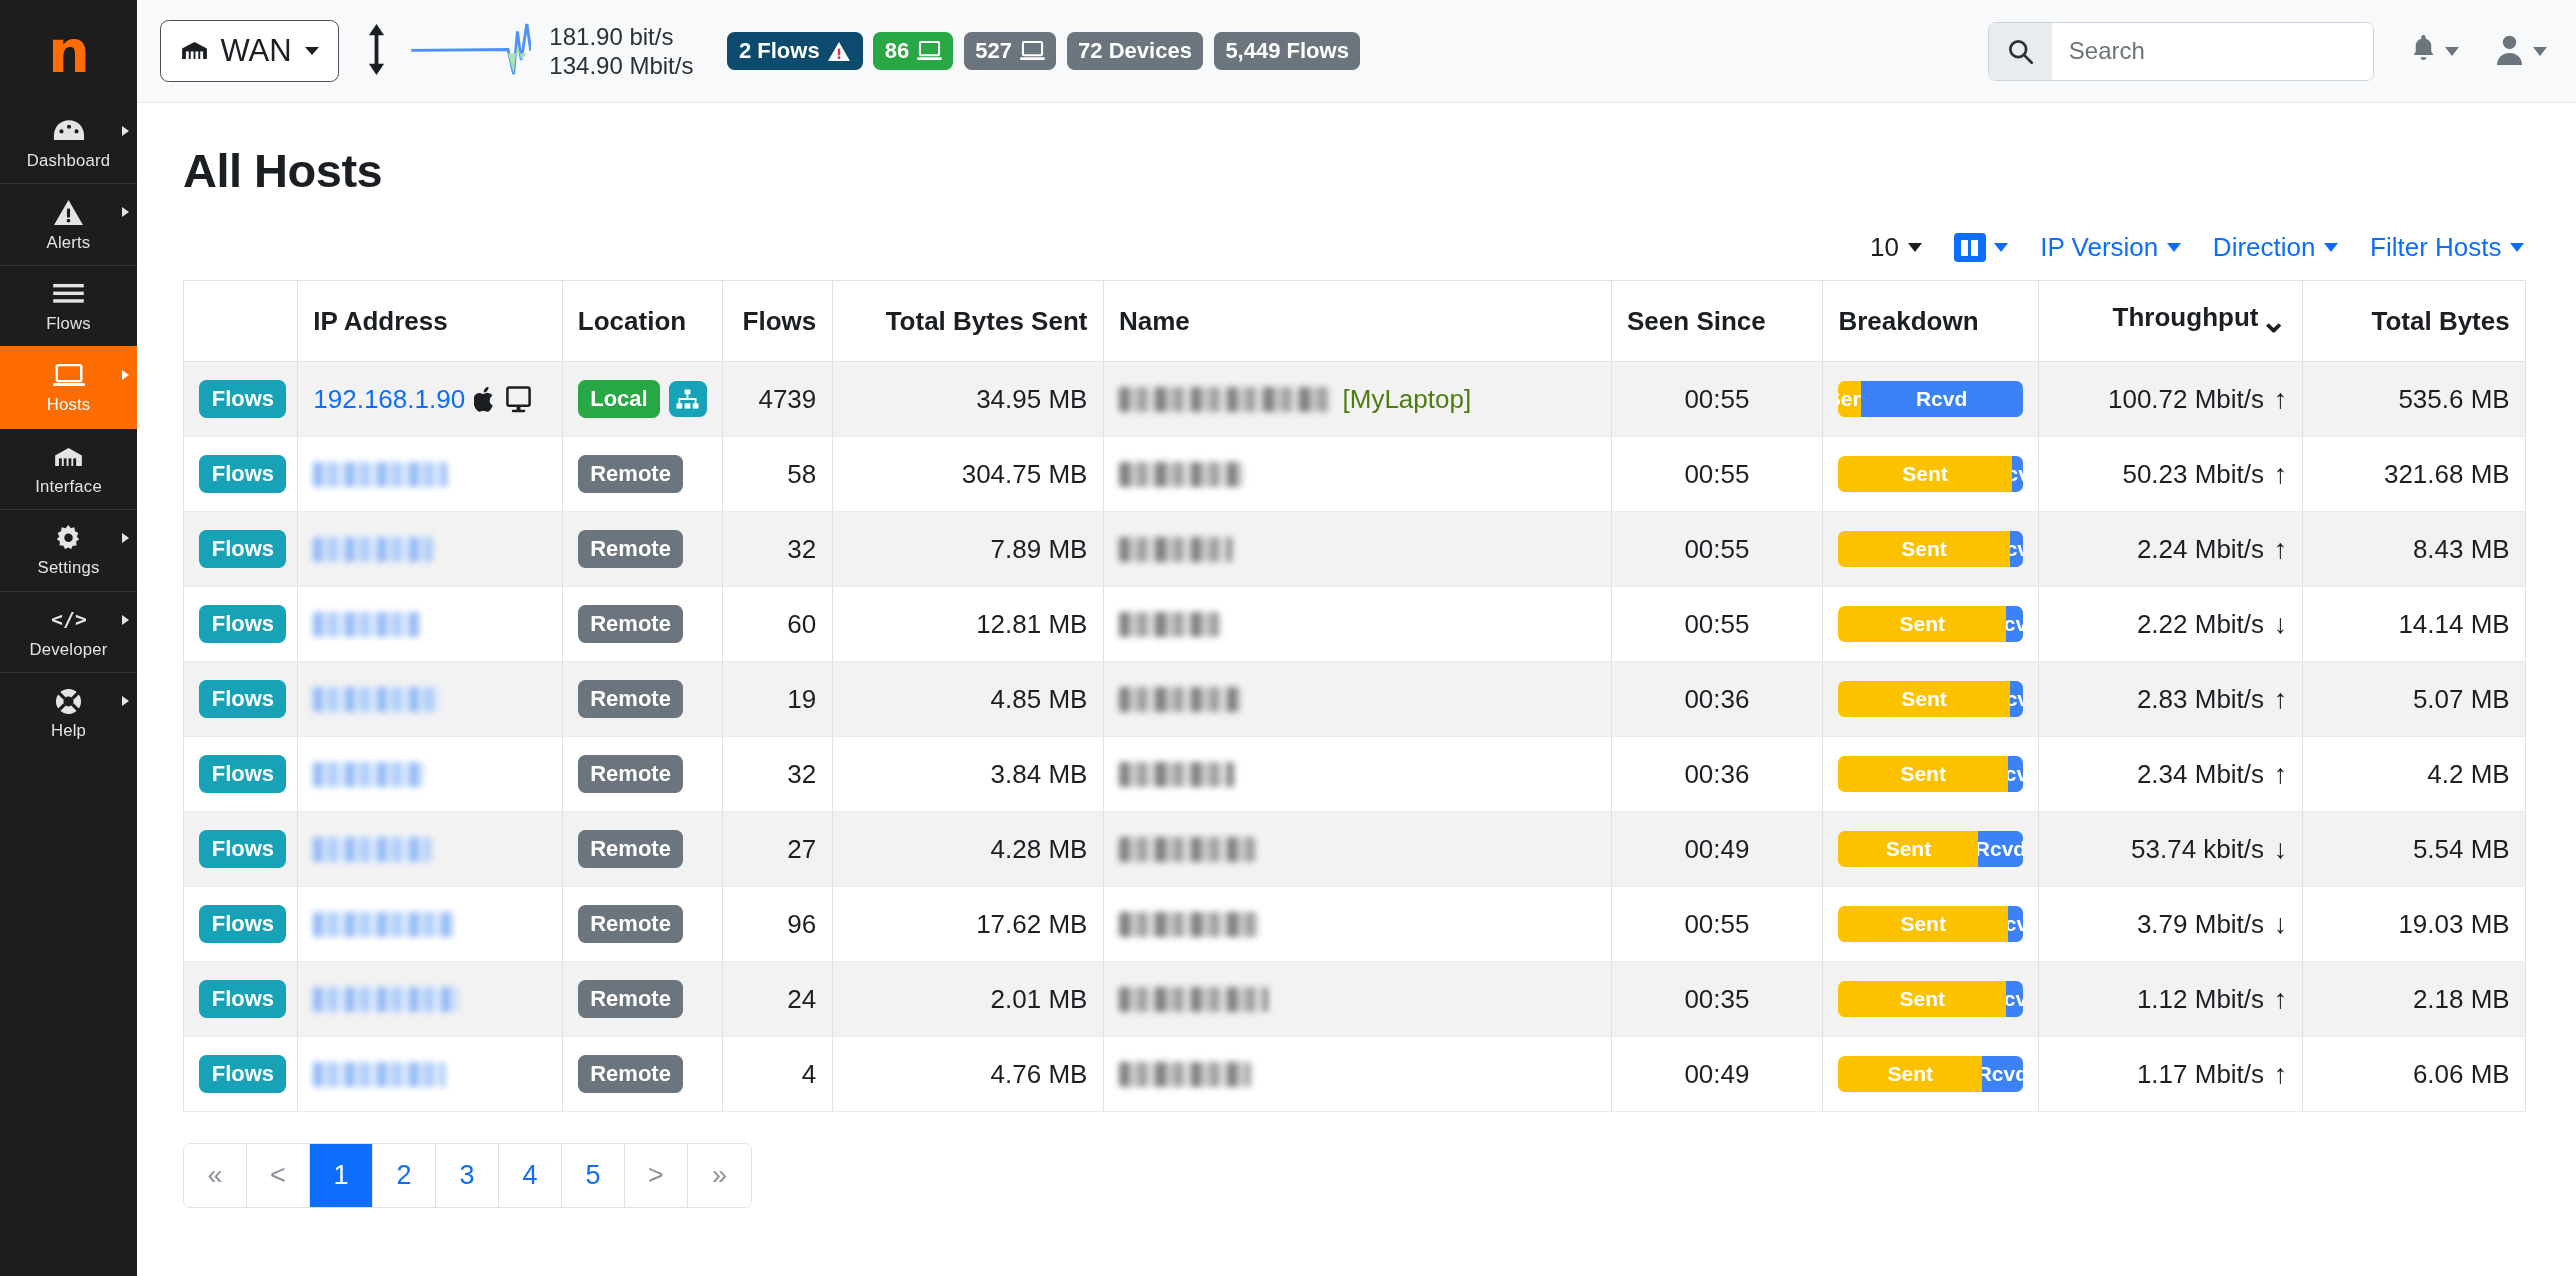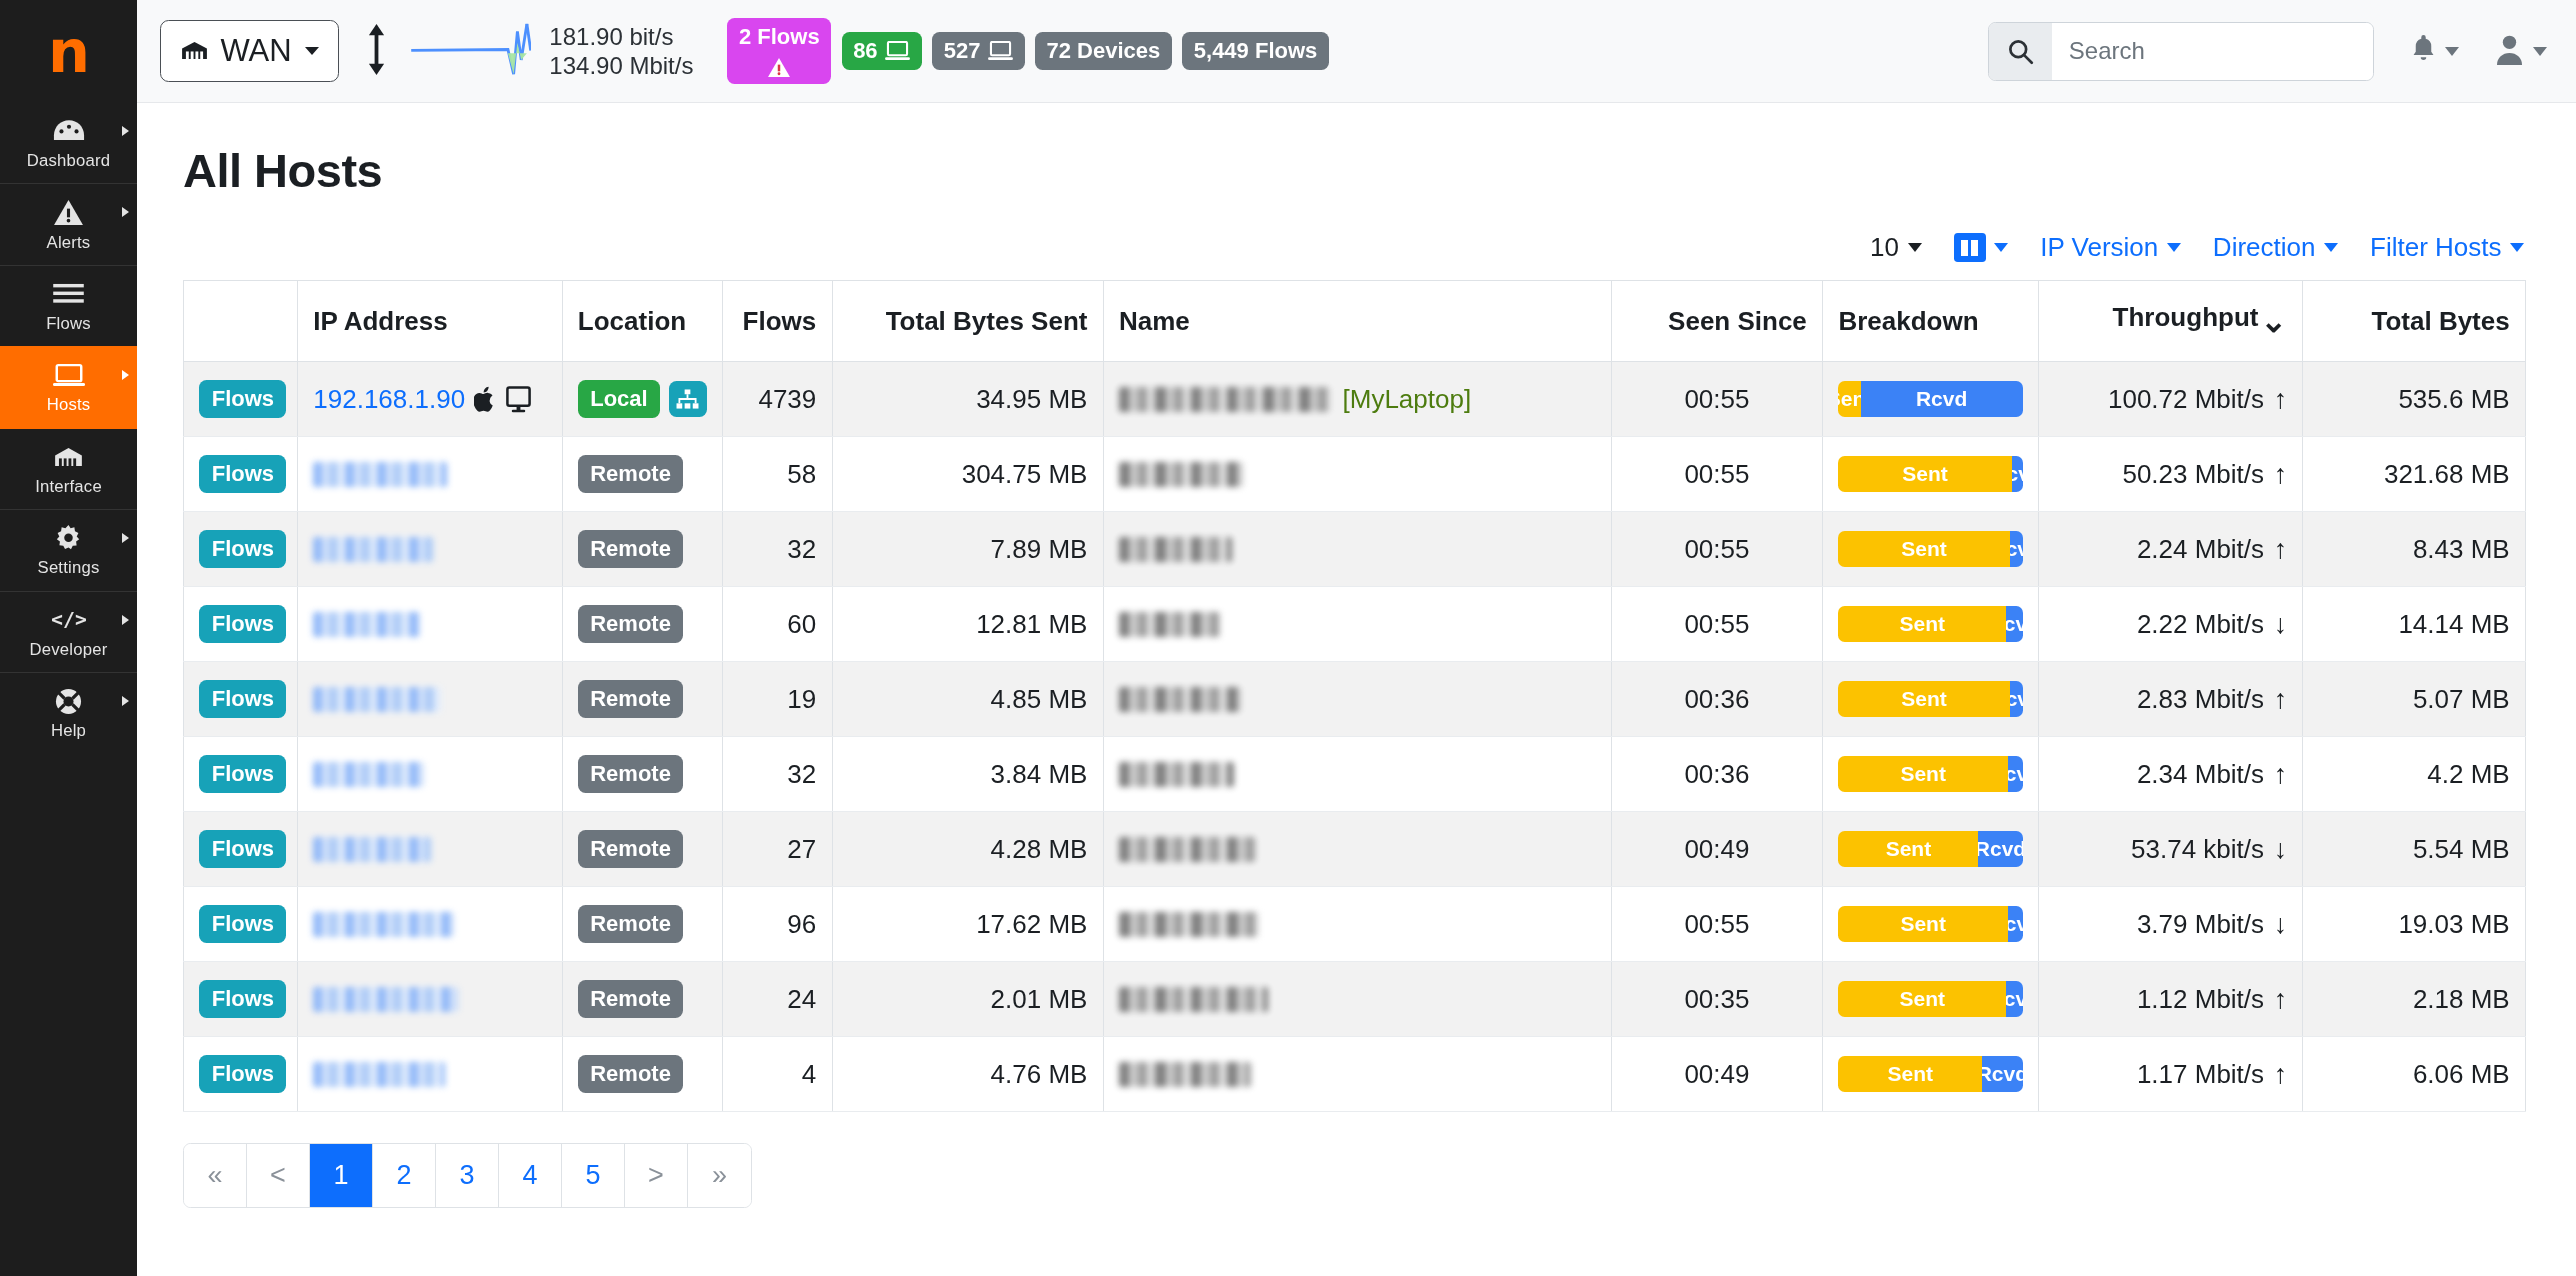--- a/index.html
+++ b/index.html
@@ -76,21 +76,21 @@
     display: flex; flex-direction: column; justify-content: center;
     font-size: 24px; color: #2c3136; line-height: 1.22; margin-left: 4.8px;
   }
   .badges { display: flex; align-items: center; gap: 10.5px; margin-left: 34px; }
   .badge {
     display: inline-flex; align-items: center; gap: 7.6px;
     border-radius: 7.6px; padding: 5.7px 11.5px;
     font-size: 22px; font-weight: 700; color: #ffffff; cursor: pointer;
     white-space: nowrap;
   }
-  .badge.red { background: #d946ef; flex-direction: column; }
+  .badge.red { background: #0c4a6e; }
   .badge.green { background: #28a745; }
   .badge.grey { background: #6c757d; }
   .topbar-right { margin-left: auto; display: flex; align-items: center; gap: 0; }
   .search-group {
     display: flex; align-items: stretch;
     border: 1px solid #ced4da; border-radius: 7.6px; overflow: hidden;
     background: #ffffff; height: 59px;
   }
   .search-ico-box {
     width: 63px; background: #e9ecef; display: flex; align-items: center; justify-content: center;
@@ -486,21 +486,21 @@
             <col class="c-tb">
         </colgroup>
         <thead>
             <tr id="head-row">
               <th><span></span></th>
               <th><span>IP Address</span></th>
               <th><span>Location</span></th>
               <th style="text-align: right;"><span>Flows</span></th>
               <th style="text-align: right;"><span>Total Bytes Sent</span></th>
               <th><span>Name</span></th>
-              <th style="text-align: right; margin-top: 48px;"><span>Seen Since</span></th>
+              <th style="text-align: left; margin-top: 48px;"><span>Seen Since</span></th>
               <th><span>Breakdown</span></th>
               <th style="text-align: right;"><span>Throughput</span><span style="margin-left: 1.9px; font-size: 32px; vertical-align: top;">⌄</span></th>
               <th style="text-align: right;"><span>Total Bytes</span></th>
             </tr>
           </thead>
         <tbody id="body-rows">
             <tr>
               <td><span class="flows-btn">Flows</span></td>
               <td>
                 <div class="ip-cell">

